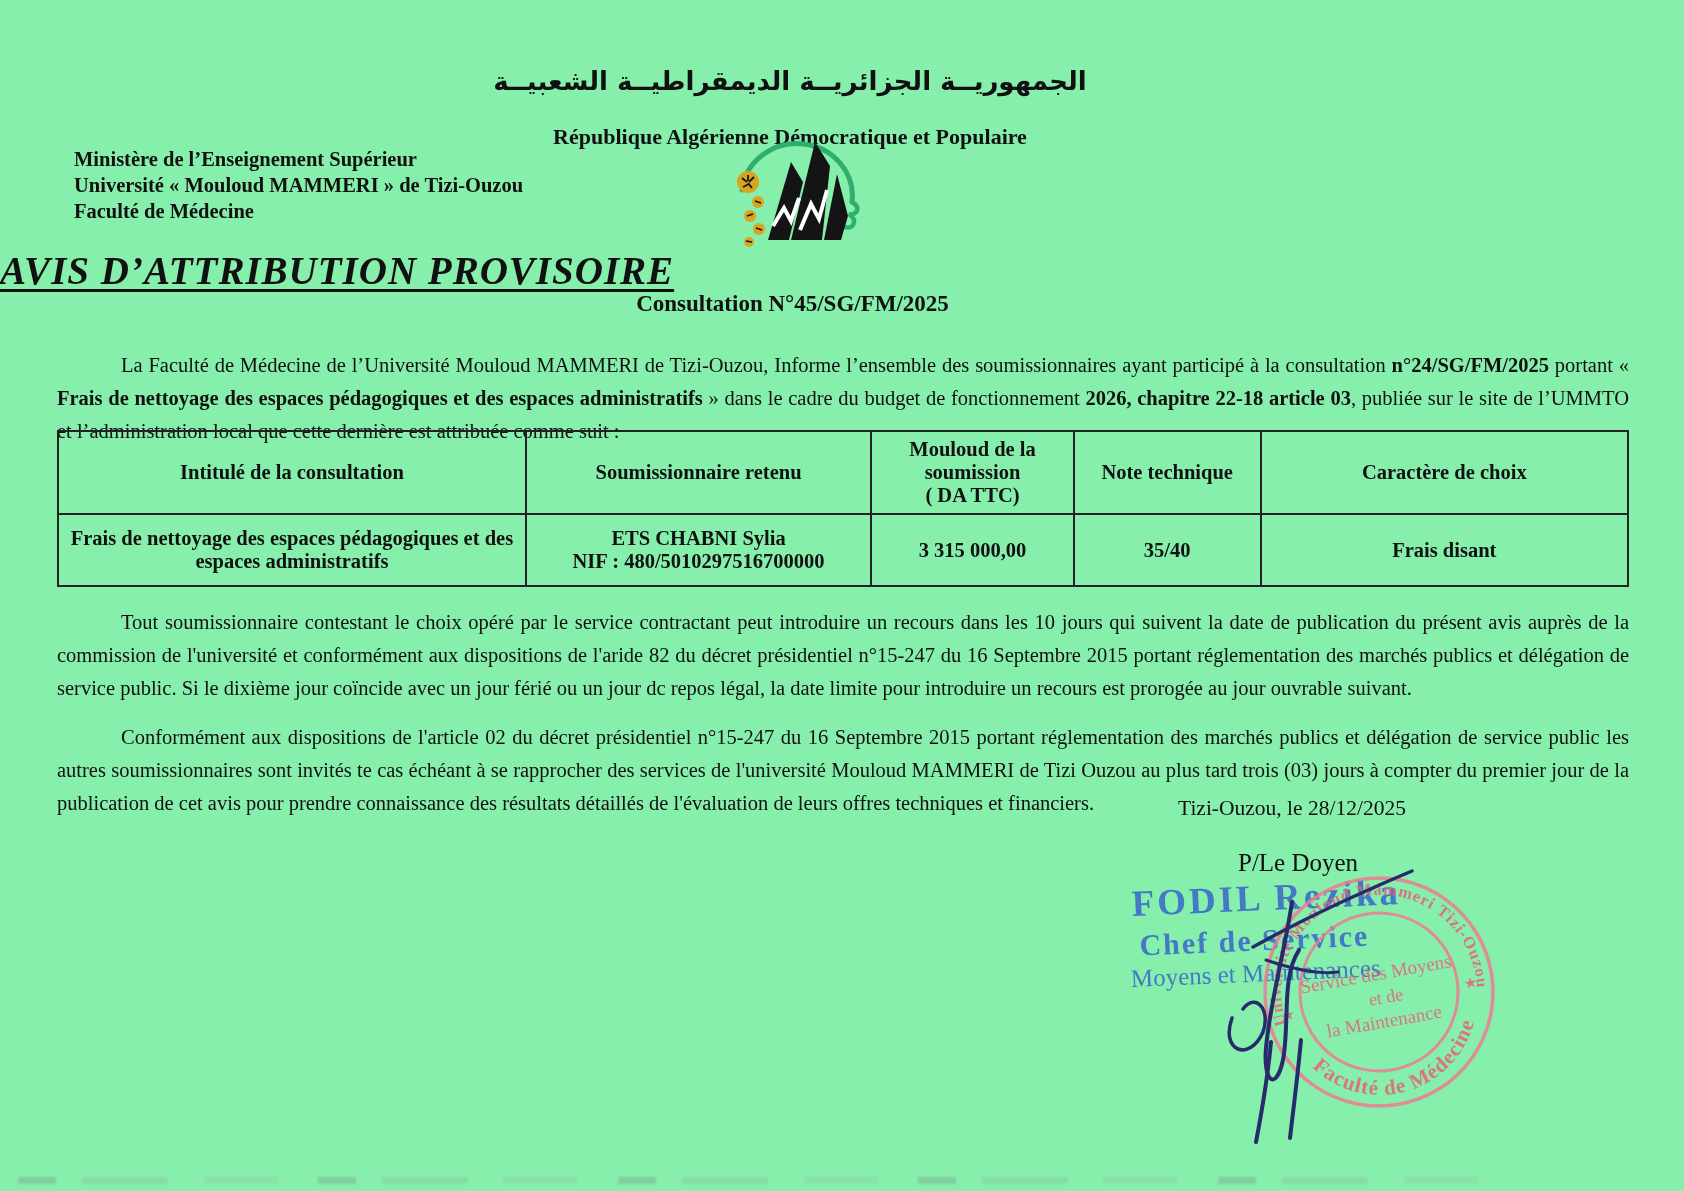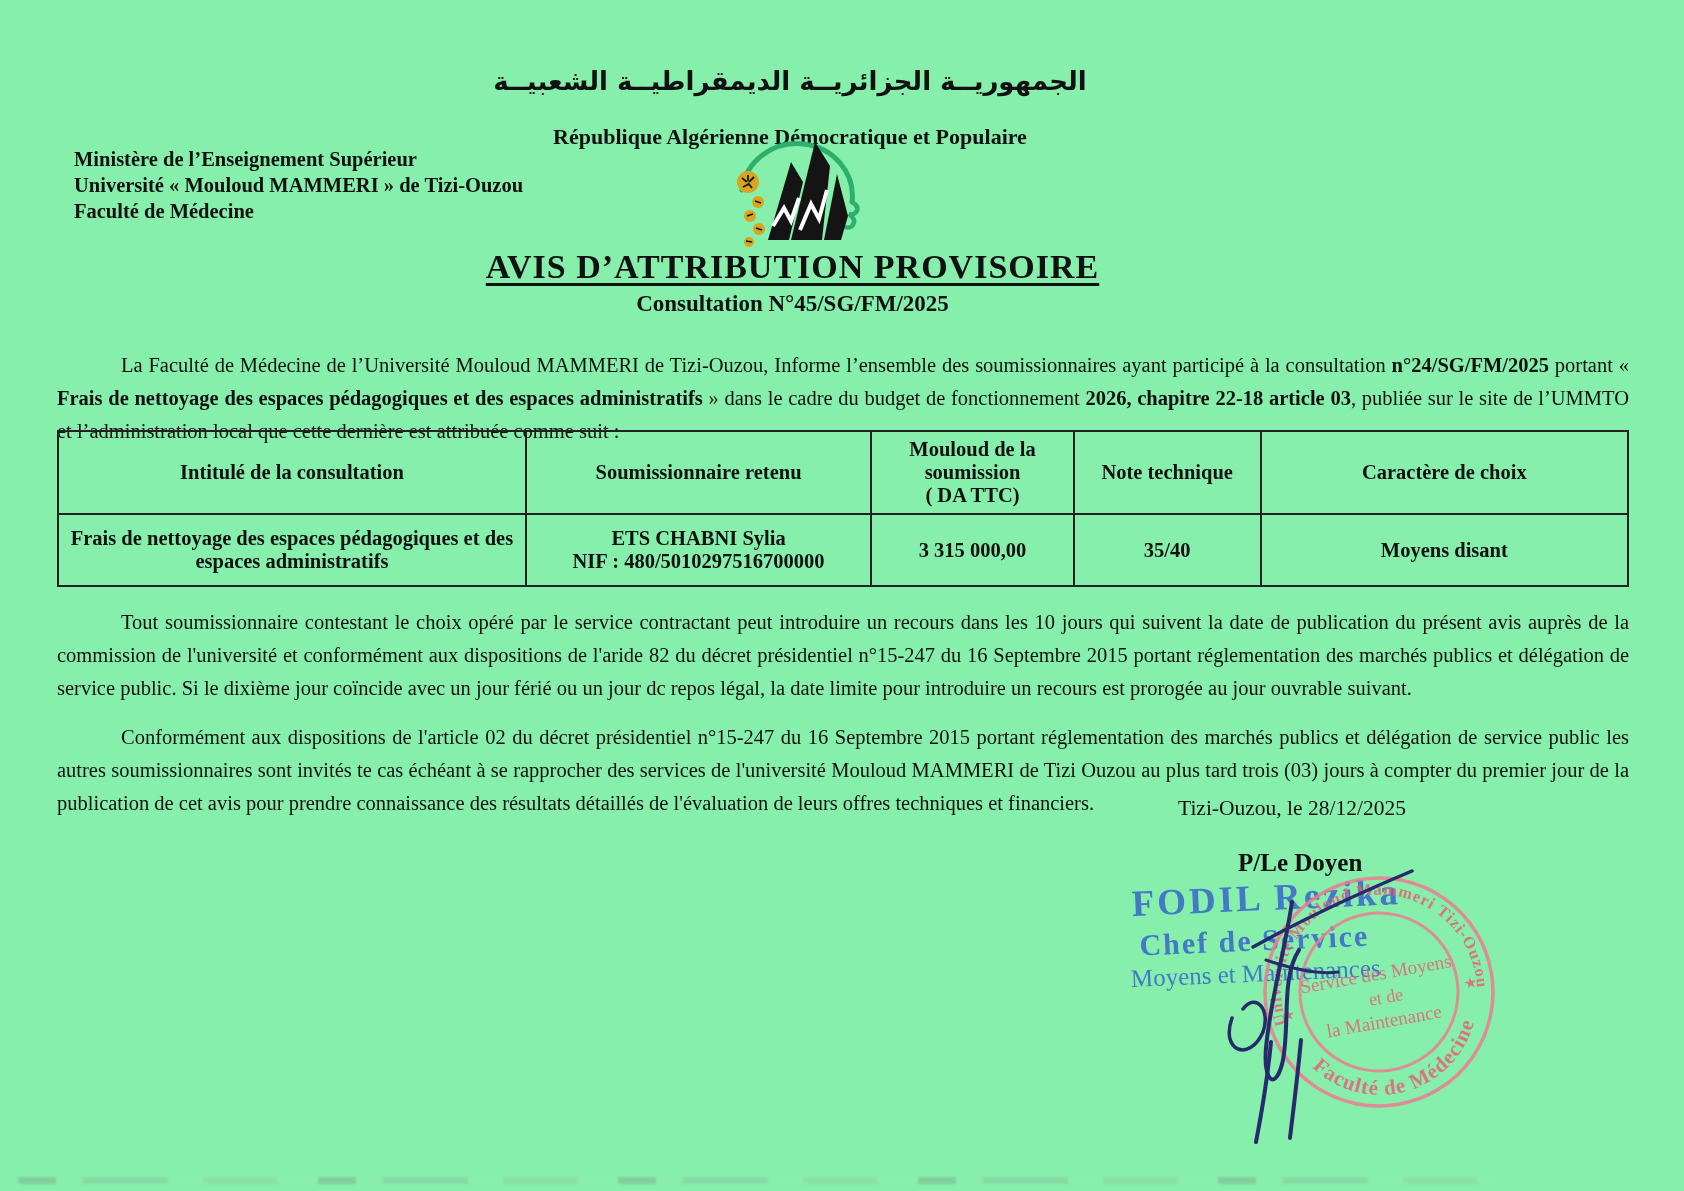--- a/index.html
+++ b/index.html
@@ -20,22 +20,22 @@
   .fr-title{
     position:absolute;left:0;top:108px;width:1580px;text-align:center;
     font-size:22px;font-weight:bold;margin-top:16px;
   }
   .ministry{
     position:absolute;left:57px;top:146px;
     font-size:20.5px;font-weight:bold;line-height:26px;margin-left:17px;
   }
   .logo{position:absolute;left:712px;top:128px;width:175px;height:128px;}
   .doc-title{
-    position:absolute;left:0;top:248px;width:1585px;text-align:center;
-    font-size:34px;font-weight:bold;letter-spacing:1px;
+    position:absolute;left:0;top:248px;width:1585px;
+    font-size:39px;font-weight:bold;font-style:italic;letter-spacing:1px;
     text-decoration:underline;text-decoration-thickness:3px;text-underline-offset:5px;
   }
   .doc-subtitle{
     position:absolute;left:0;top:291px;width:1585px;text-align:center;
     font-size:23px;font-weight:bold;
   }
   .para{
     position:absolute;left:57px;width:1572px;
     font-size:20.5px;line-height:33px;text-align:justify;
     text-indent:64px;
@@ -53,21 +53,21 @@
     font-size:20.5px;font-weight:bold;
     text-align:center;vertical-align:middle;
     padding:6px 8px;
     white-space:pre-line;
   }
   table.award th{height:62px;}
   table.award td{height:58px;}
   td.cell-intitule{text-align:left;padding-left:12px;}
   .col1{width:29.8%}.col2{width:22%}.col3{width:12.9%}.col4{width:11.9%}.col5{width:23.4%}
   .date-line{position:absolute;left:1178px;top:796px;font-size:21.5px;}
-  .doyen{position:absolute;left:1238px;top:849px;font-size:25px;font-weight:bold;text-align:center;}
+  .doyen{position:absolute;left:1238px;top:849px;font-size:25px;font-weight:normal;text-align:center;}
   .blue-stamp{
     position:absolute;left:1133px;top:876px;
     color:#3f6fc8;font-weight:bold;transform:rotate(-2.5deg);
     opacity:0.92;
   }
   .blue-stamp .l1{font-size:37px;letter-spacing:3px;}
   .blue-stamp .l2{font-size:30px;letter-spacing:2px;margin-top:4px;margin-left:6px;}
   .blue-stamp .l3{font-size:25px;font-weight:normal;margin-top:2px;margin-left:-4px;}
   .round-stamp{position:absolute;left:1255px;top:868px;width:248px;height:248px;opacity:0.85;}
   .sig-overlay{position:absolute;left:0;top:0;width:1684px;height:1191px;pointer-events:none;}
@@ -142,21 +142,21 @@
         <th>Note technique</th>
         <th>Caractère de choix</th>
       </tr>
     </thead>
     <tbody>
       <tr>
         <td class="cell-intitule">Frais de nettoyage des espaces pédagogiques et des espaces administratifs</td>
         <td><div>ETS CHABNI Sylia</div><div>NIF : 480/5010297516700000</div></td>
         <td>3 315 000,00</td>
         <td>35/40</td>
-        <td>Moyens disant</td>
+        <td>Frais disant</td>
       </tr>
     </tbody>
   </table>
 
   <p class="para p-recours">Tout soumissionnaire contestant le choix opéré par le service contractant peut introduire un recours dans les 10 jours qui suivent la date de publication du présent avis auprès de la commission de l'université et conformément aux dispositions de l'aride 82 du décret présidentiel n°15-247 du 16 Septembre 2015 portant réglementation des marchés publics et délégation de service public. Si le dixième jour coïncide avec un jour férié ou un jour dc repos légal, la date limite pour introduire un recours est prorogée au jour ouvrable suivant.</p>
   <p class="para p-conform">Conformément aux dispositions de l'article 02 du décret présidentiel n°15-247 du 16 Septembre 2015 portant réglementation des marchés publics et délégation de service public les autres soumissionnaires sont invités te cas échéant à se rapprocher des services de l'université Mouloud MAMMERI de Tizi Ouzou au plus tard trois (03) jours à compter du premier jour de la publication de cet avis pour prendre connaissance des résultats détaillés de l'évaluation de leurs offres techniques et financiers.</p>
 
   <div class="date-line">Tizi-Ouzou, le 28/12/2025</div>
   <div class="doyen">P/Le Doyen</div>
 

